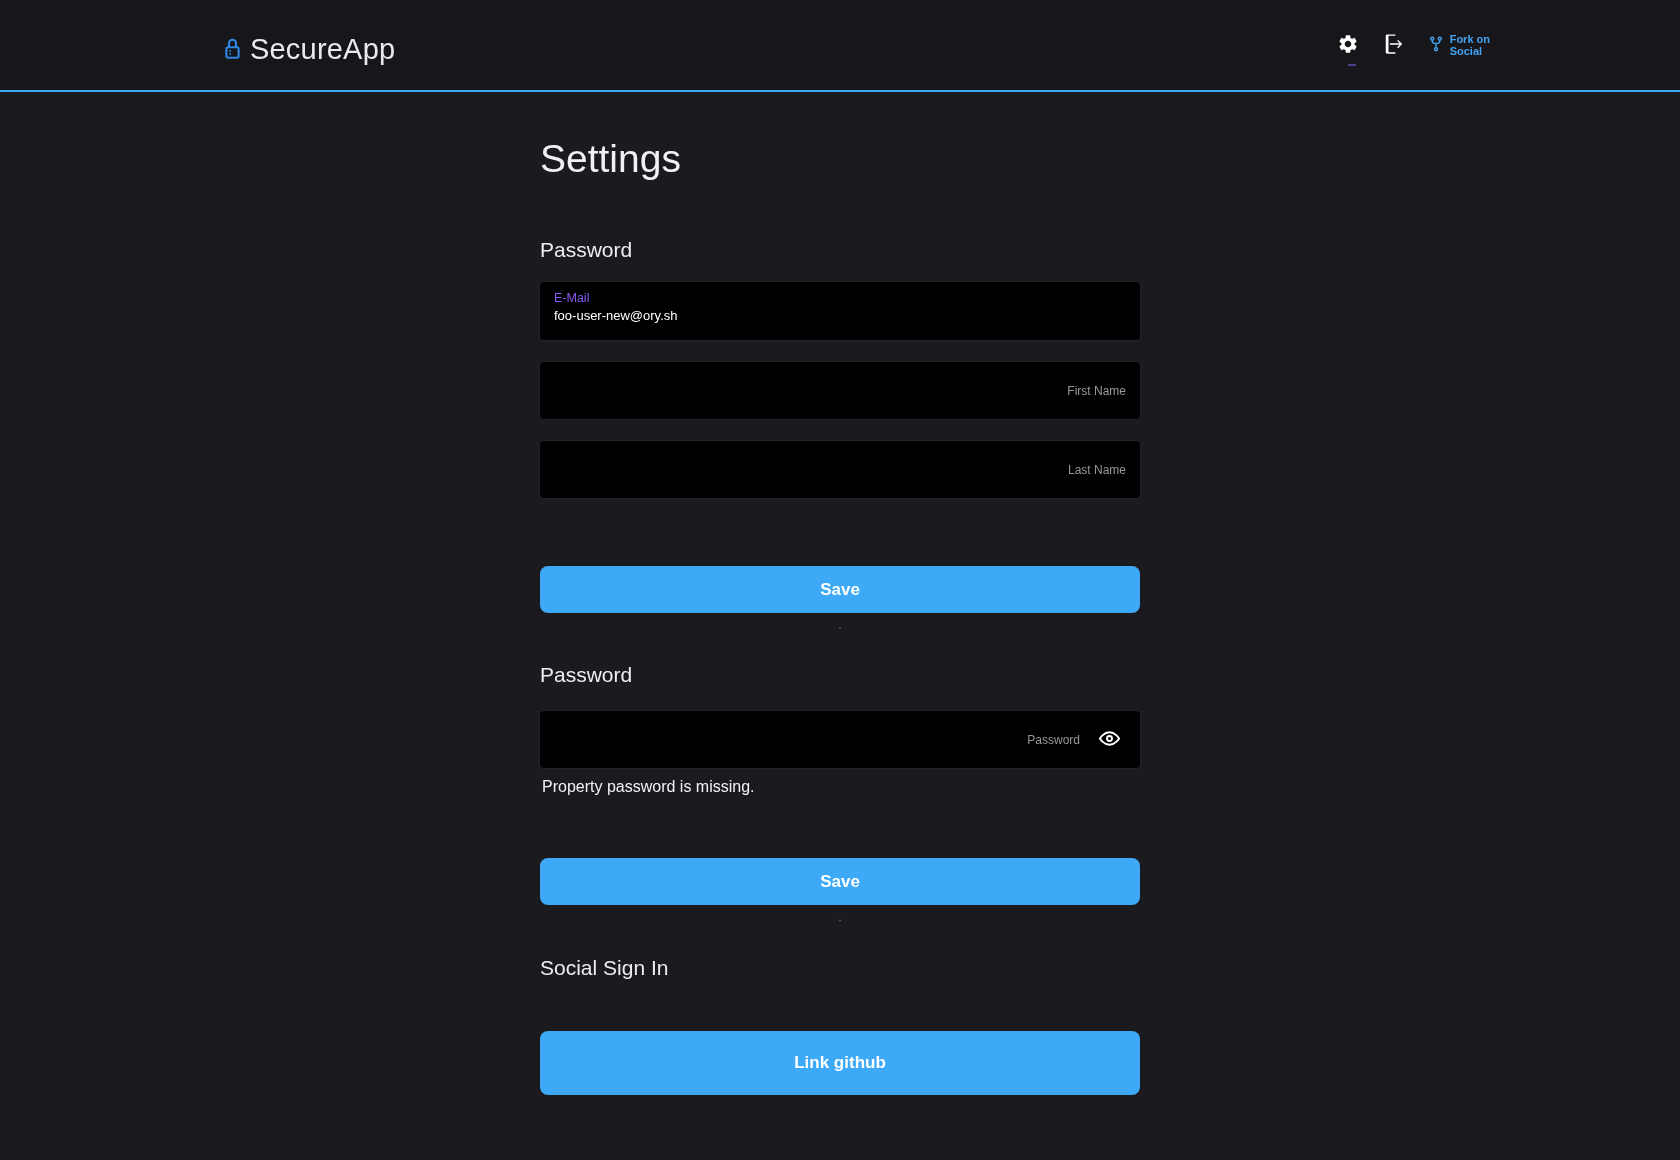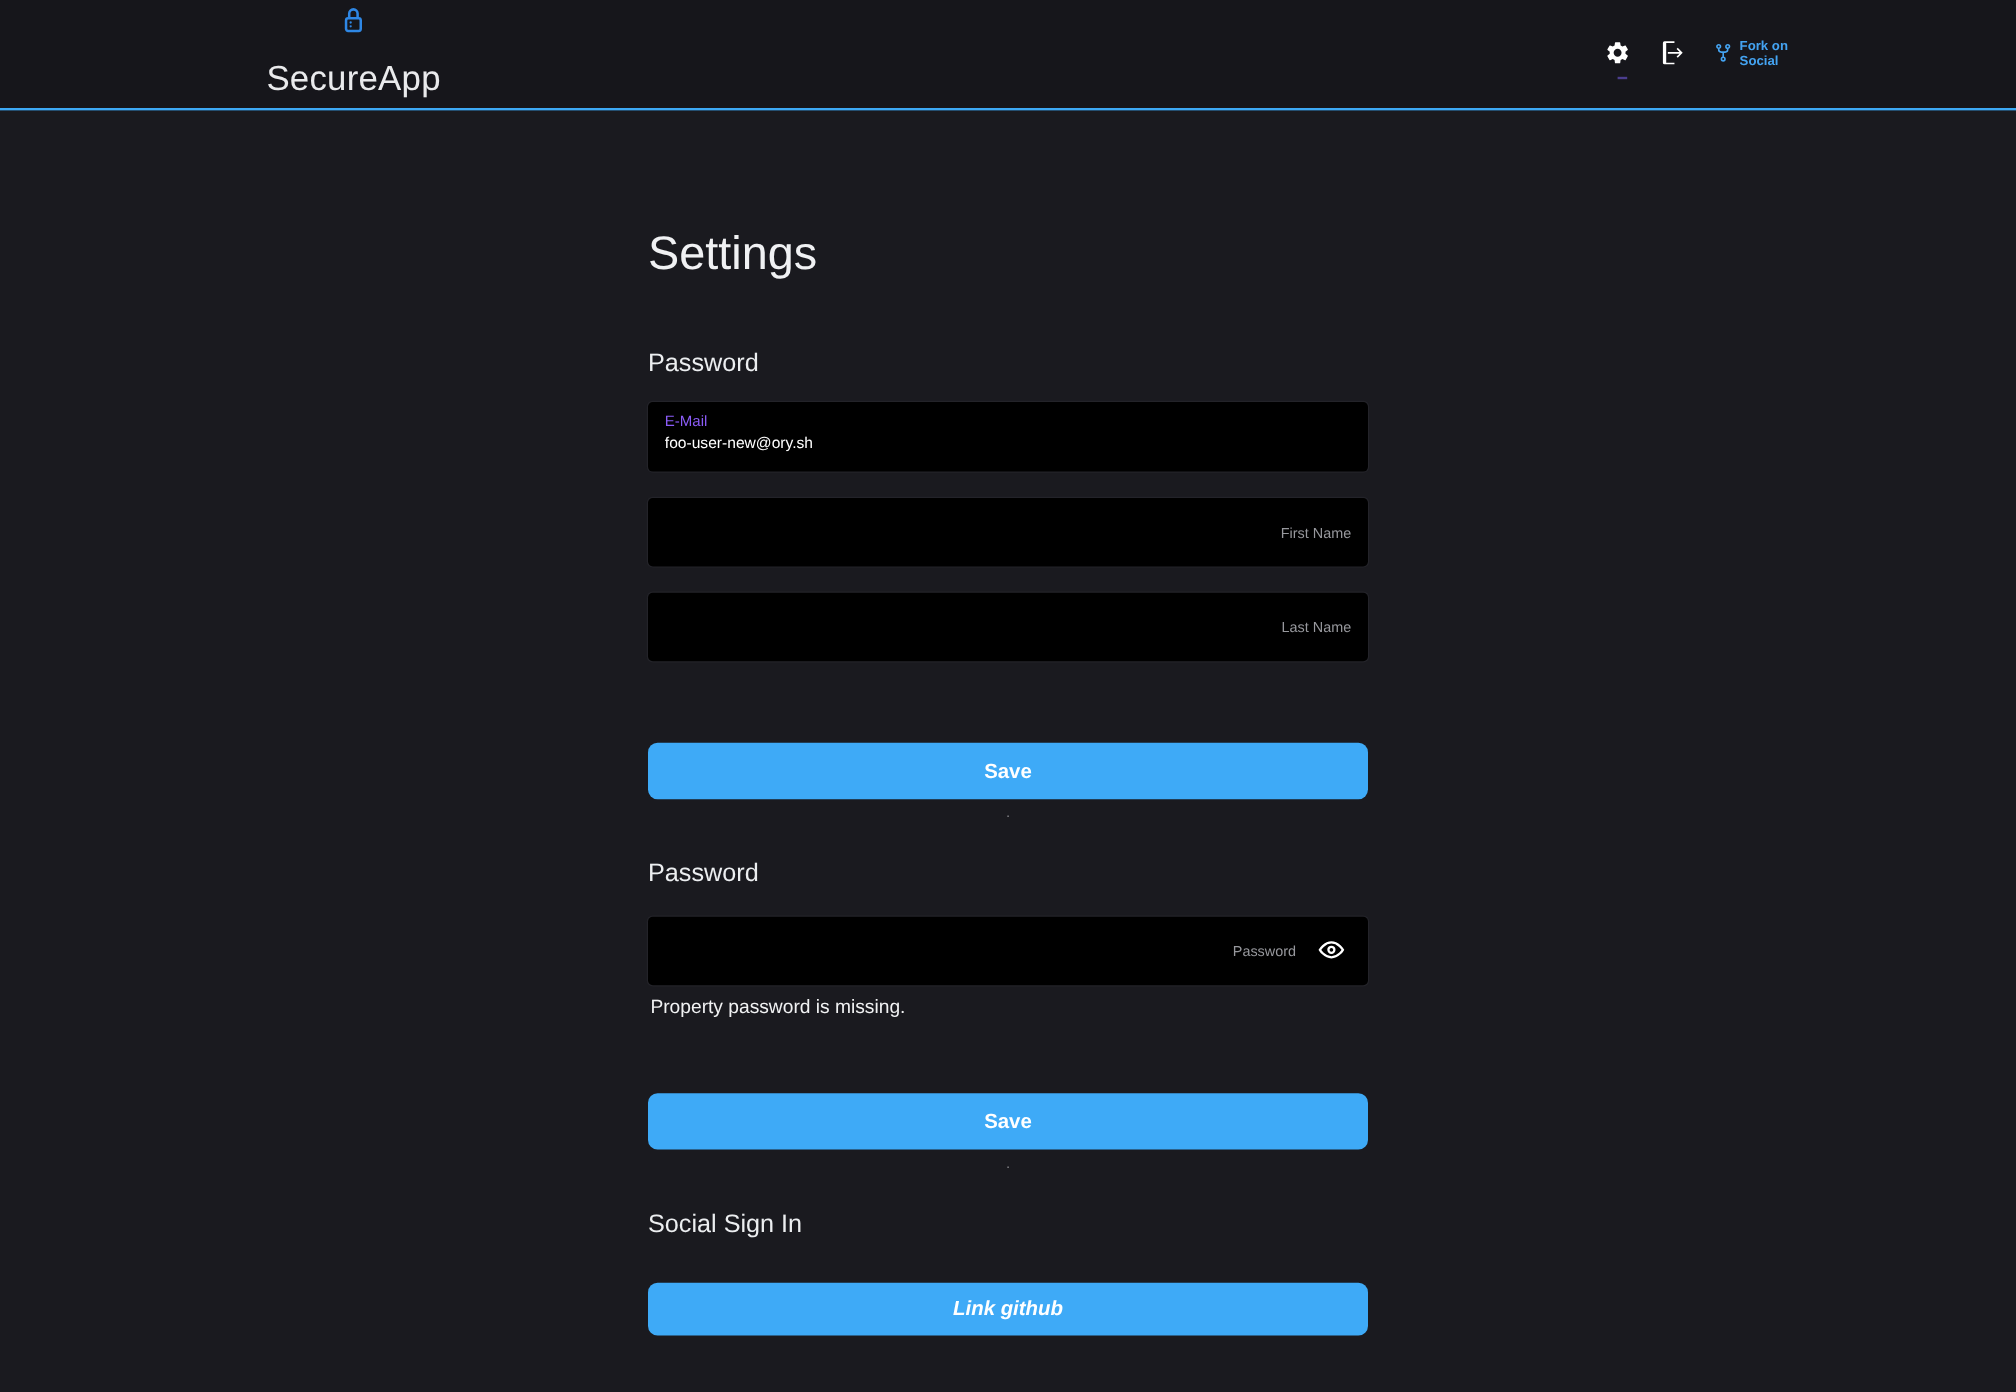--- a/index.html
+++ b/index.html
@@ -13,41 +13,41 @@
   
   .header {
     height: 92px;
     background: #16161b;
     border-bottom: 2px solid var(--header-border, #3da9f5);
     display: flex;
     align-items: center;
     justify-content: space-between;
     padding: 0 190px 0 222px;
   }
-  .logo { display: flex; align-items: center; gap: 7px; flex-direction: column; }
+  .logo { display: flex; align-items: flex-end; gap: 7px; }
   .logo-lock { margin-top: -4px; }
   .logo-text { font-size: 29px; font-weight: 400; color: #e9eaec; letter-spacing: 0.2px; margin-top: 8px; }
   .header-actions { display: flex; align-items: center; gap: 20px; }
   .icon-btn {
     background: none; border: none; cursor: pointer;
     width: 26px; height: 26px; position: relative;
     display: flex; align-items: center; justify-content: center;
   }
   .gear-underline {
     position: absolute; left: 13px; bottom: -8px;
     width: 8px; height: 2px; background: var(--focus-indicator, #4b3e8e);
   }
   .fork-link {
     display: flex; align-items: center; gap: 5px;
     color: var(--github-link, #44a3f1); text-decoration: none;
     font-size: 11px; line-height: 12px; font-weight: 700; cursor: pointer;
   }
 
   
-  main { width: 600px; margin: 0 auto; padding-top: 97px; }
+  main { width: 600px; margin: 0 auto; padding-top: 44px; }
   h1 { font-size: 39px; font-weight: 300; color: #f0f1f3; line-height: 46px; margin-bottom: 55px; }
   h2 { font-size: 21px; font-weight: 400; color: #eceef0; line-height: 26px; }
   .h2-profile  { margin-bottom: 19px; }
   .h2-password { margin-top: 31px; margin-bottom: 23px; }
   .h2-social   { margin-top: 32px; }
 
   .field {
     width: 100%; background: #000;
     border-radius: 4px;
     box-shadow: 0 0 0 1px #232329;
@@ -84,21 +84,21 @@
 
   .btn-primary {
     display: block; width: 100%; height: 47px;
     background: var(--accent-blue, #3eaaf7);
     border: none; border-radius: 8px; cursor: pointer;
     color: #ffffff; font-size: 17px; font-weight: 700;
     font-family: "Liberation Sans", "DejaVu Sans", sans-serif;
   }
   .btn-save-profile  { margin-top: 68px; }
   .btn-save-password { margin-top: 61px; }
-  .btn-link-github   { margin-top: 35px; height: 44px; font-style: italic; }
+  .btn-link-github   { margin-top: 50px; height: 64px; }
 
   .form-message {
     margin-top: 6px; height: 12px;
     text-align: center; color: #909095; font-size: 11px; line-height: 12px;
   }
   .error-text {
     margin-top: 9px; font-size: 16px; line-height: 20px;
     color: #f1f2f3; padding-left: 2px;
   }
 </style>

